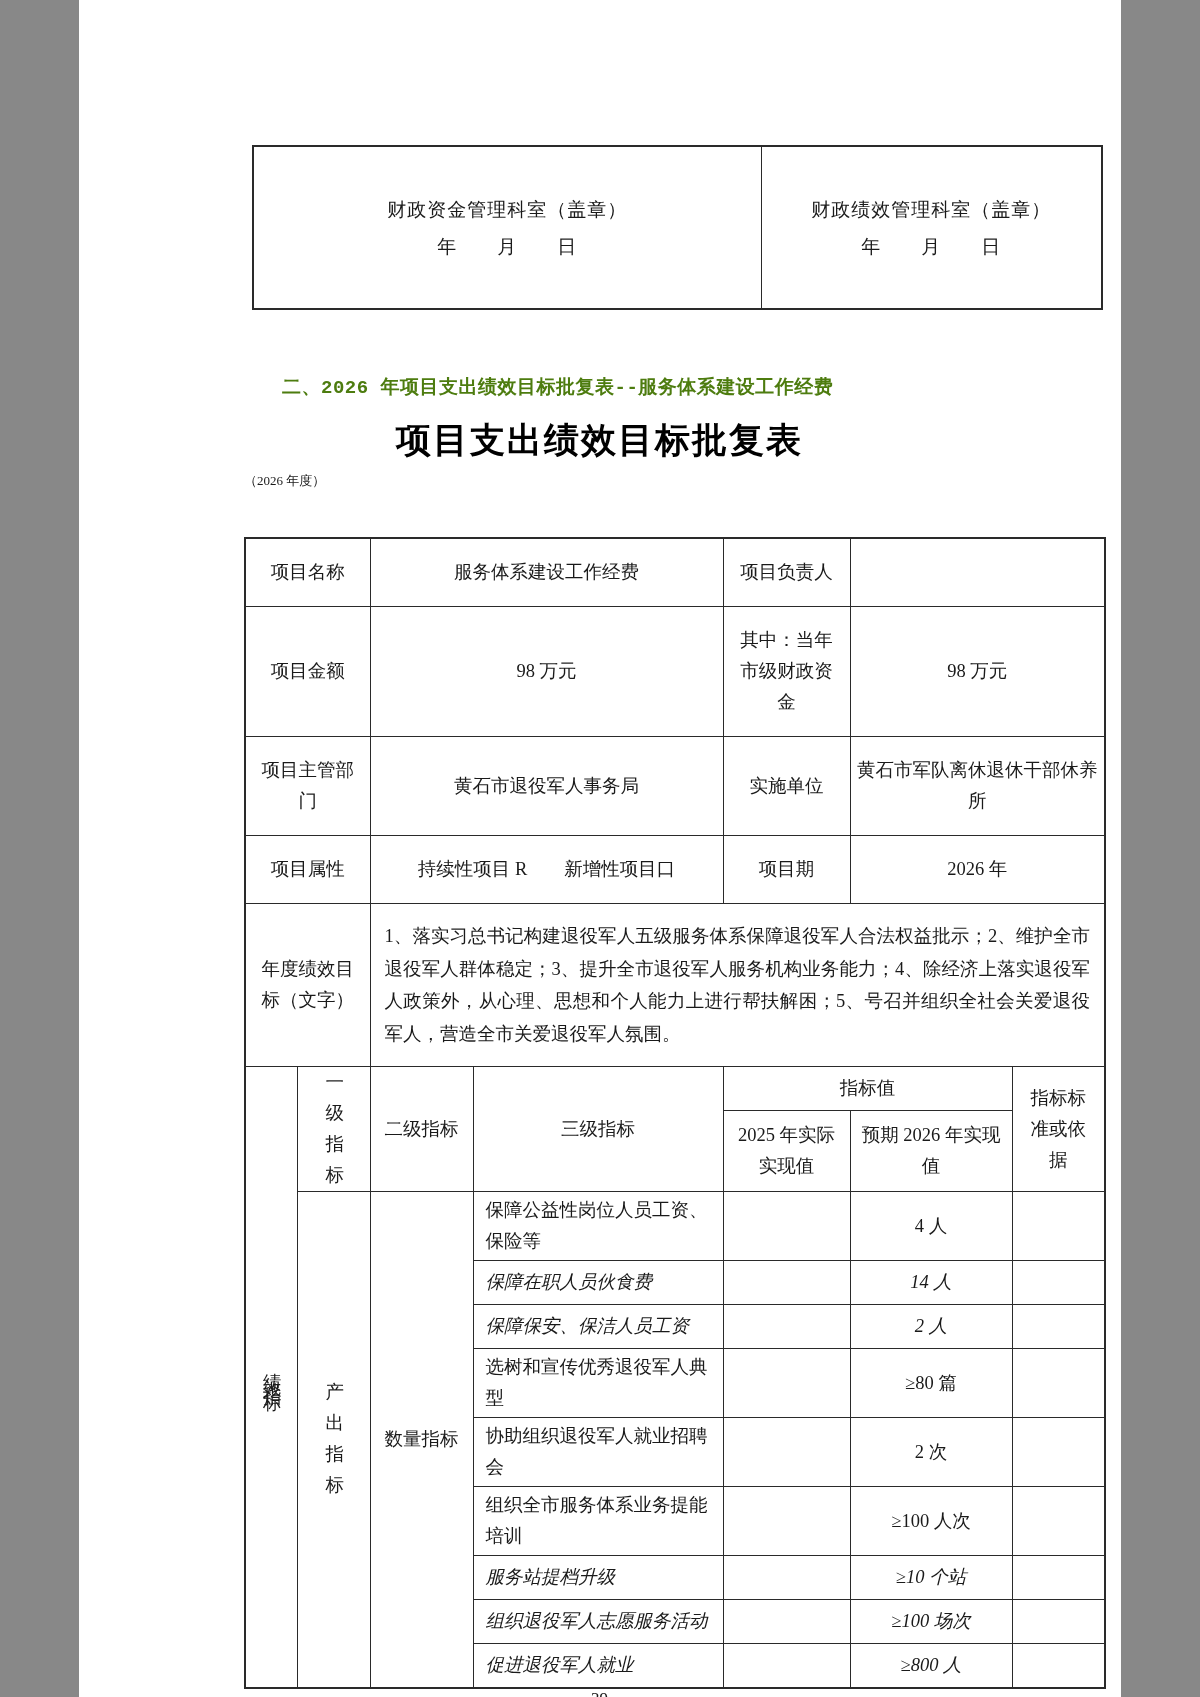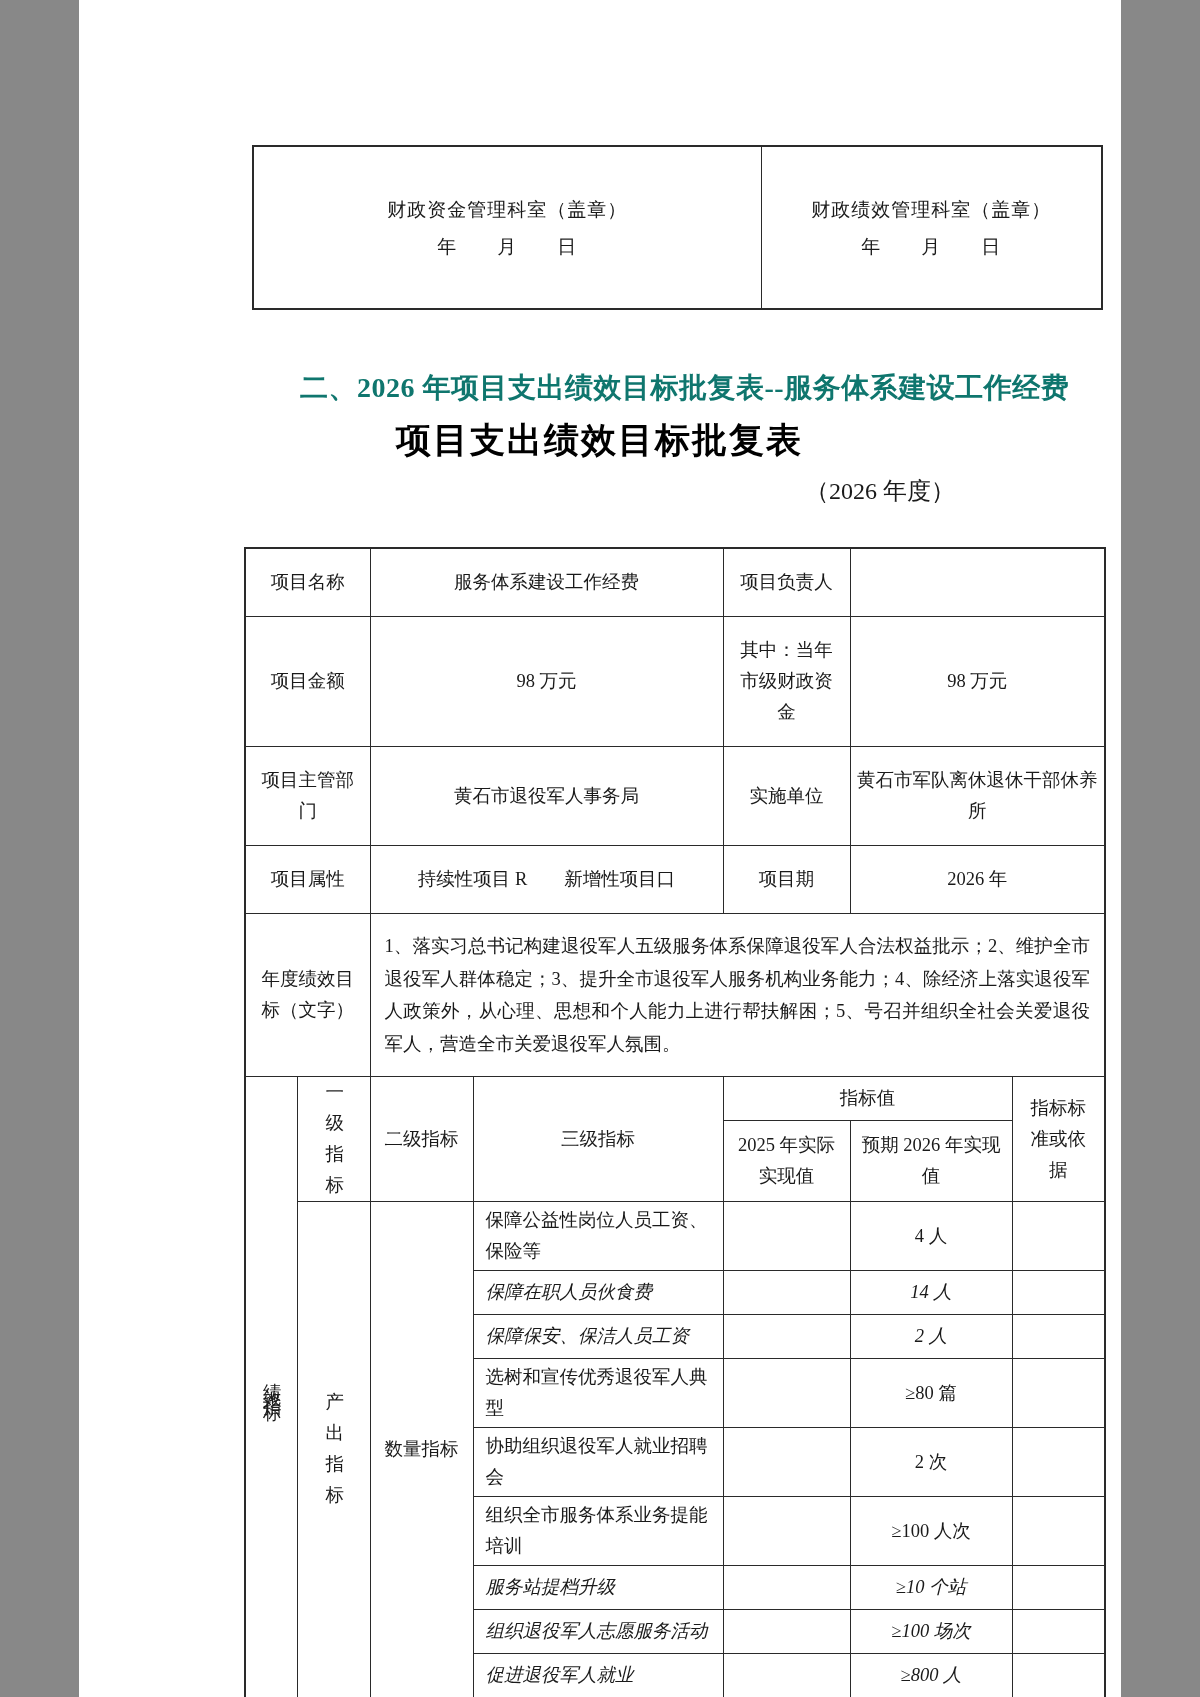--- a/index.html
+++ b/index.html
@@ -12,30 +12,30 @@
     padding:145px 166px 0 165px;
   }
   
   table { border-collapse:collapse; table-layout:fixed; }
   .stamp-table { width:849px; margin-left:8px; height:165px; border:2px solid #2a2a2a; }
   .stamp-table td { border:1px solid #2a2a2a; vertical-align:middle; text-align:center; }
   .stamp-cell-inner { line-height:37px; font-size:19px; letter-spacing:1px; }
   
   .section-heading {
     margin-top:50px; width:872px;
-    font-family:Liberation Serif, serif;
-    font-weight:bold; font-size:28px; line-height:56px;
-    text-indent:2em; text-align:justify; color:#0f766e; letter-spacing:0.5px;
+    font-family:Liberation Mono, monospace;
+    font-weight:bold; font-size:19px; line-height:56px;
+    text-indent:2em; text-align:justify; color:#4d7c0f; letter-spacing:0.5px;
   }
   .main-title {
     margin-top:2px; text-align:center; color:#000;
     font-family:"Liberation Sans","DejaVu Sans",sans-serif;
     font-weight:bold; font-size:35px; line-height:44px; letter-spacing:2px;
   }
-  .subtitle { margin-top:16px; text-align:right; font-size:24px; line-height:26px; }
+  .subtitle { margin-top:6px; text-align:left; font-size:13px; line-height:26px; }
   
   .main-table { width:860px; margin-top:43px; border:2px solid #2a2a2a; font-size:18.5px; }
   .main-table td { border:1px solid #2a2a2a; vertical-align:middle; text-align:center; padding:3px 6px; line-height:31px; }
   .main-table td.lbl { padding:18px 10px; }
   .main-table td.left { text-align:left; padding:3px 12px; }
   .goal-text { text-align:justify !important; padding:16px 14px !important; line-height:32.5px !important; }
   .vert {
     writing-mode:vertical-rl; text-orientation:upright;
     letter-spacing:7px; padding:0 !important; margin:0 auto;
   }

